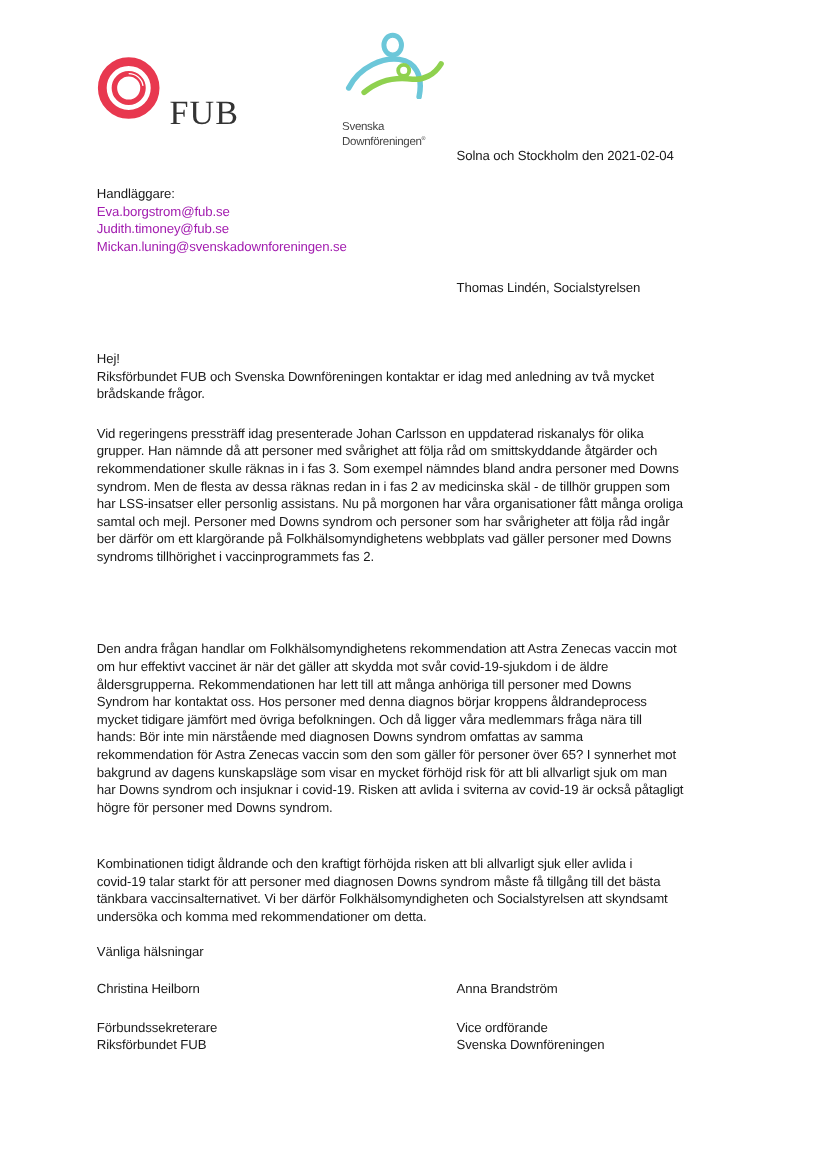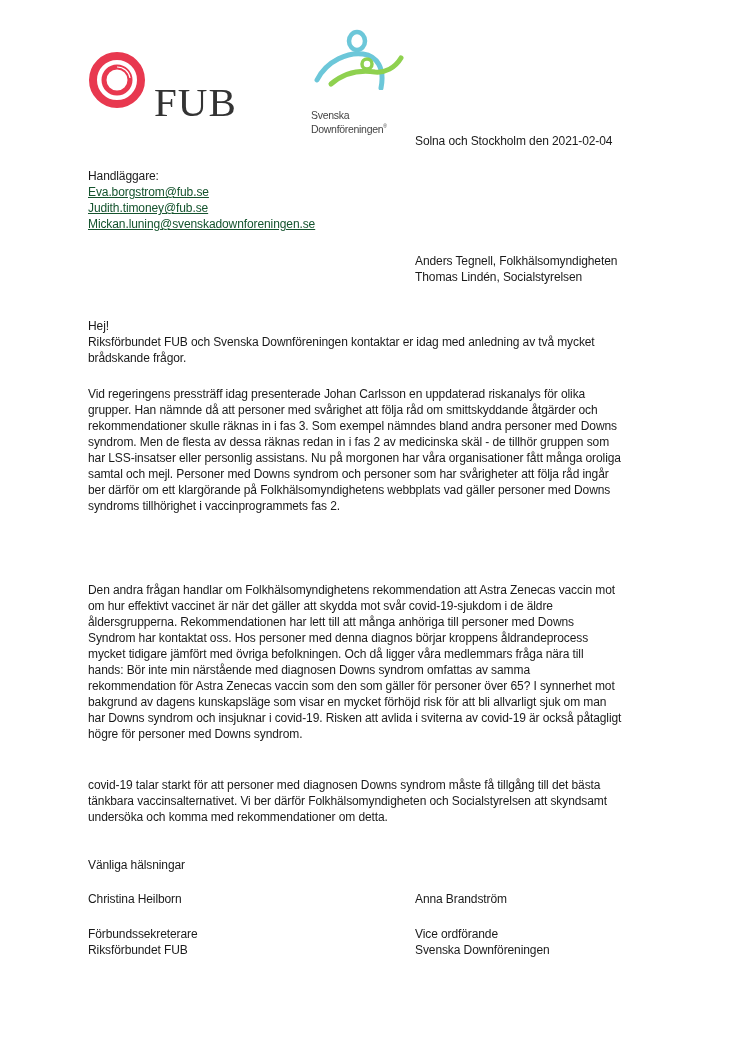--- a/index.html
+++ b/index.html
@@ -1,23 +1,23 @@
 <!DOCTYPE html>
 <html><head>
 <meta charset="utf-8">
 <style>
   html, body { margin: 0; padding: 0; background: #ffffff; }
   body { width: 746px; height: 1056px; position: relative; overflow: hidden;
          font-family: "Liberation Sans", "DejaVu Sans", sans-serif; color: #1a1a1a; }
   .page { position: absolute; left: 0; top: 0; width: 746px; height: 1056px; }
   .txt { font-size: 12px; line-height: 16px; letter-spacing: -0.1px; }
   .abs { position: absolute; }
-  a.link { color: #14532d; text-decoration: underline; }
+  a.link { color: #a21caf; }
   .fub-logo { left: 88px; top: 50px; width: 160px; height: 60px; display: flex; align-items: center; }
-  .fub-word { font-family: "Liberation Serif", "DejaVu Serif", serif; font-size: 41px; color: #333; margin-left: 8px; letter-spacing: 1px; line-height: 1; margin-top: 44px; }
+  .fub-word { font-family: "Liberation Serif", "DejaVu Serif", serif; font-size: 31px; color: #333; margin-left: 8px; letter-spacing: 1px; line-height: 1; margin-top: 44px; }
   .sd-logo { left: 305px; top: 28px; width: 130px; height: 92px; }
   .sd-text { position: absolute; left: 6px; top: 62px; font-size: 10.5px; line-height: 11px; color: #444; letter-spacing: -0.3px; margin-top: 20px; }
   .para { left: 88px; width: 570px; }
   .right-col { left: 415px; }
 </style>
 </head>
 <body>
 
 <div class="page">
 
@@ -49,21 +49,20 @@
   <div class="abs txt right-col" style="top:133px;">Solna och Stockholm den 2021-02-04</div>
 
   <div class="abs txt" style="left:88px; top:168px;">
     <div>Handläggare:</div>
     <div><a class="link">Eva.borgstrom@fub.se</a></div>
     <div><a class="link">Judith.timoney@fub.se</a></div>
     <div><a class="link">Mickan.luning@svenskadownforeningen.se</a></div>
   </div>
 
   <div class="abs txt right-col" style="top:253px;">
-    <div>Anders Tegnell, Folkhälsomyndigheten</div>
     <div>Thomas Lindén, Socialstyrelsen</div>
   </div>
 
   <div class="abs txt para" style="top:318px;">
     <div>Hej!</div>
     <div>Riksförbundet FUB och Svenska Downföreningen kontaktar er idag med anledning av två mycket</div>
     <div>brådskande frågor.</div>
   </div>
 
   <div class="abs txt para" style="top:386px;">
@@ -84,20 +83,21 @@
     <div>Syndrom har kontaktat oss. Hos personer med denna diagnos börjar kroppens åldrandeprocess</div>
     <div>mycket tidigare jämfört med övriga befolkningen. Och då ligger våra medlemmars fråga nära till</div>
     <div>hands: Bör inte min närstående med diagnosen Downs syndrom omfattas av samma</div>
     <div>rekommendation för Astra Zenecas vaccin som den som gäller för personer över 65? I synnerhet mot</div>
     <div>bakgrund av dagens kunskapsläge som visar en mycket förhöjd risk för att bli allvarligt sjuk om man</div>
     <div>har Downs syndrom och insjuknar i covid-19. Risken att avlida i sviterna av covid-19 är också påtagligt</div>
     <div>högre för personer med Downs syndrom.</div>
   </div>
 
   <div class="abs txt para" style="top:777px;">
+    <div>Kombinationen tidigt åldrande och den kraftigt förhöjda risken att bli allvarligt sjuk eller avlida i</div>
     <div>covid-19 talar starkt för att personer med diagnosen Downs syndrom måste få tillgång till det bästa</div>
     <div>tänkbara vaccinsalternativet. Vi ber därför Folkhälsomyndigheten och Socialstyrelsen att skyndsamt</div>
     <div>undersöka och komma med rekommendationer om detta.</div>
   </div>
 
   <div class="abs txt" style="left:88px; top:857px;">Vänliga hälsningar</div>
 
   <div class="abs txt" style="left:88px; top:891px;">Christina Heilborn</div>
   <div class="abs txt right-col" style="top:891px;">Anna Brandström</div>
 

